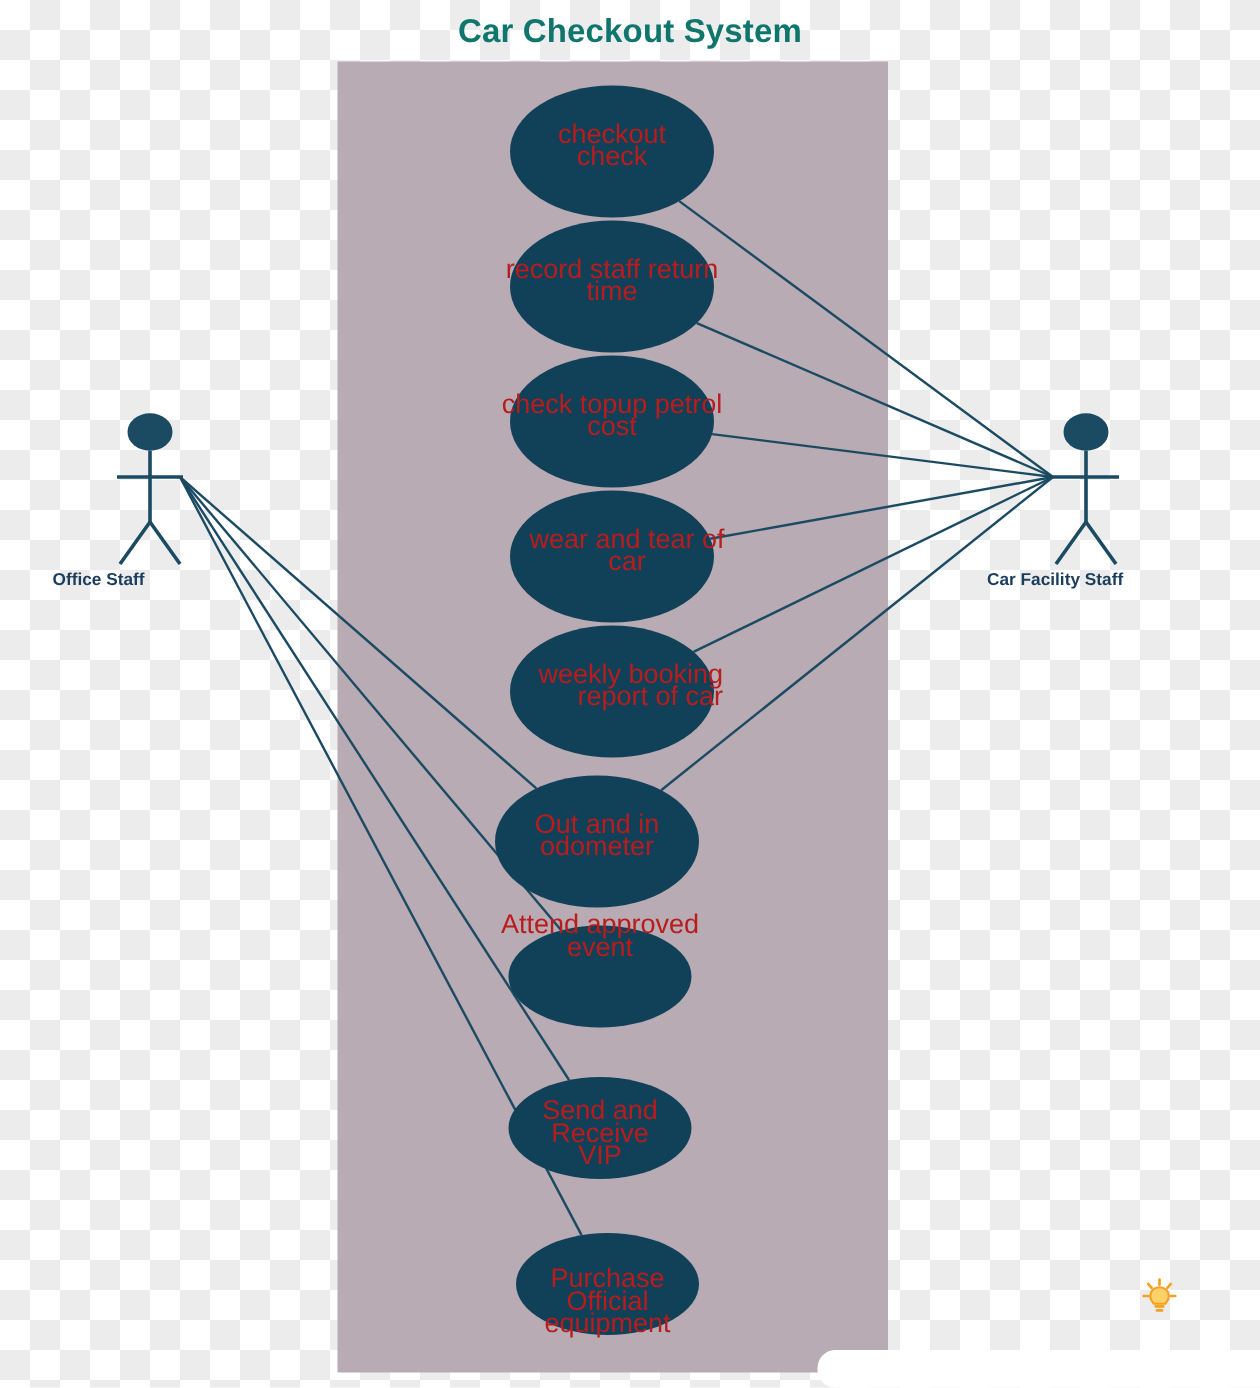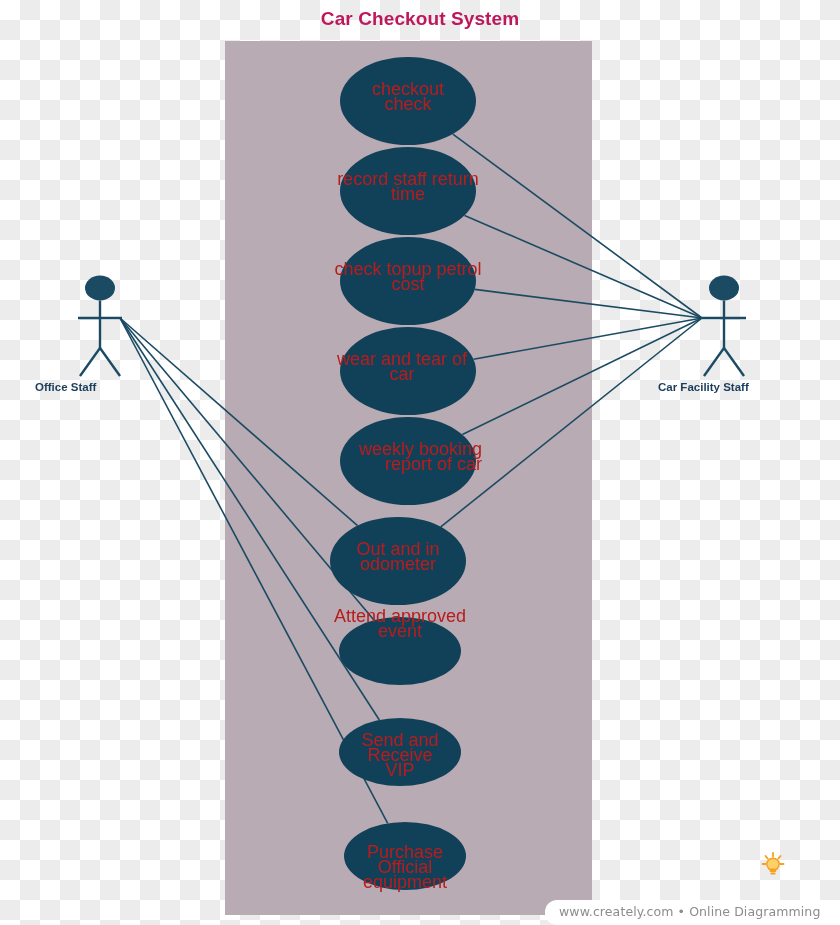--- a/index.html
+++ b/index.html
@@ -29,23 +29,23 @@
     top: 0;
     width: 840px;
     height: 925px;
   }
   .title {
     position: absolute;
     left: 0;
     top: 8px;
     width: 840px;
     text-align: center;
-    font-size: 19px;
+    font-size: 22px;
     font-weight: bold;
-    color: #be185d;
+    color: #0f766e;
     letter-spacing: 0.1px;
   }
   .actor-label {
     position: absolute;
     font-size: 11.5px;
     font-weight: bold;
     color: #1b3d5c;
     text-align: left;
     white-space: nowrap;
   }
@@ -169,21 +169,21 @@
   <div class="actor-label" id="actor-label-left">Office Staff</div>
   <div class="actor-label" id="actor-label-right">Car Facility Staff</div>
 
   <div id="usecase-labels">
       <div class="usecase-label" style="left: 334px; width: 148px; top: 81.5px;">checkout
 check</div>
       <div class="usecase-label" style="left: 334px; width: 148px; top: 171.5px;">record staff return
 time</div>
       <div class="usecase-label" style="left: 334px; width: 148px; top: 261.5px;">check topup petrol
 cost</div>
-      <div class="usecase-label" style="left: 328px; width: 148px; top: 351.5px;">wear and tear of
+      <div class="usecase-label" style="left: 344px; width: 148px; top: 351.5px;">wear and tear of
 car</div>
       <div class="usecase-label" style="left: 334px; width: 148px; top: 441.5px; text-align: right;">weekly booking
 report of car</div>
       <div class="usecase-label" style="left: 324px; width: 148px; top: 541.5px;">Out and in
 odometer</div>
       <div class="usecase-label" style="left: 333px; width: 134px; top: 609px; text-align: center;">Attend approved
 event</div>
       <div class="usecase-label" style="left: 333px; width: 134px; top: 732.5px;">Send and Receive
 VIP</div>
       <div class="usecase-label" style="left: 338px; width: 134px; top: 845px;">Purchase Official
@@ -197,16 +197,15 @@
         <line x1="5.5" y1="4" x2="7.7" y2="6.6"></line>
         <line x1="20.5" y1="4" x2="18.3" y2="6.6"></line>
         <line x1="2.5" y1="12" x2="5.6" y2="12"></line>
         <line x1="23.5" y1="12" x2="20.4" y2="12"></line>
       </g>
       <path d="M13 6.2 c-3.6 0 -6.2 2.6 -6.2 5.9 c0 2.4 1.5 3.8 2.4 5.1 l7.6 0 c0.9 -1.3 2.4 -2.7 2.4 -5.1 c0 -3.3 -2.6 -5.9 -6.2 -5.9 z" fill="#fdd16a" stroke="#f5a01e" stroke-width="1.4"></path>
       <rect x="9.6" y="18" width="6.8" height="1.9" rx="0.9" fill="#f5a01e"></rect>
       <rect x="10.4" y="20.6" width="5.2" height="1.9" rx="0.9" fill="#f5a01e"></rect>
     </svg>
     <div id="wm-strip"></div>
-    <div id="wm-strip-text">www.creately.com • Online Diagramming</div>
   </div>
 
 </div>
 
 </body></html>

